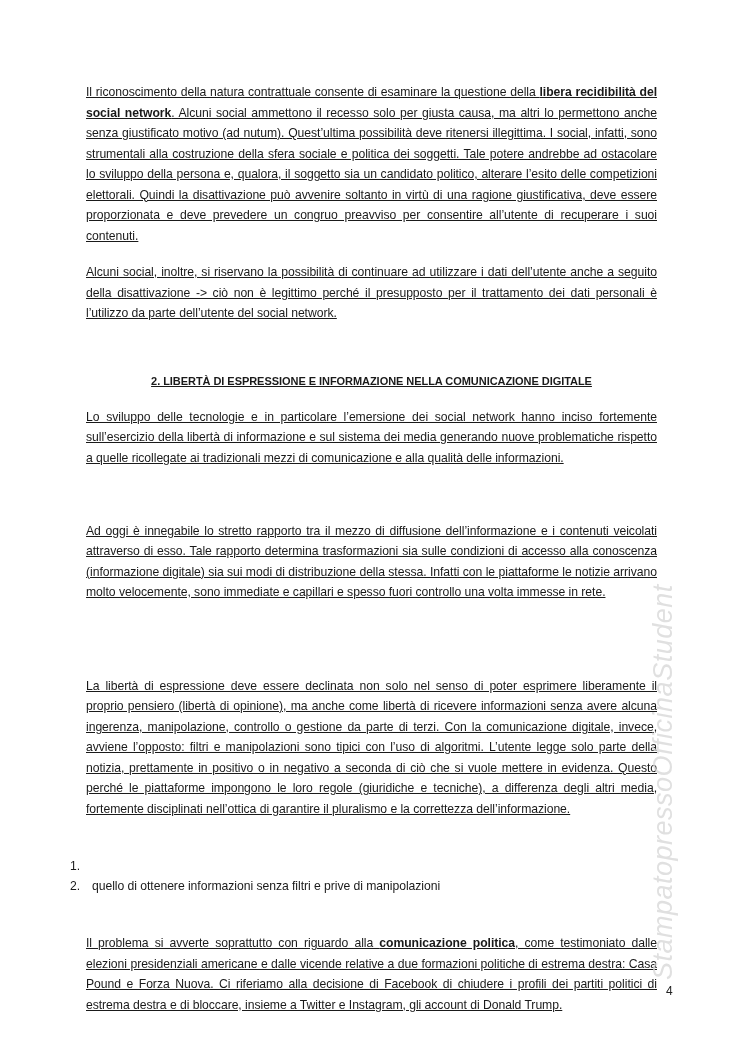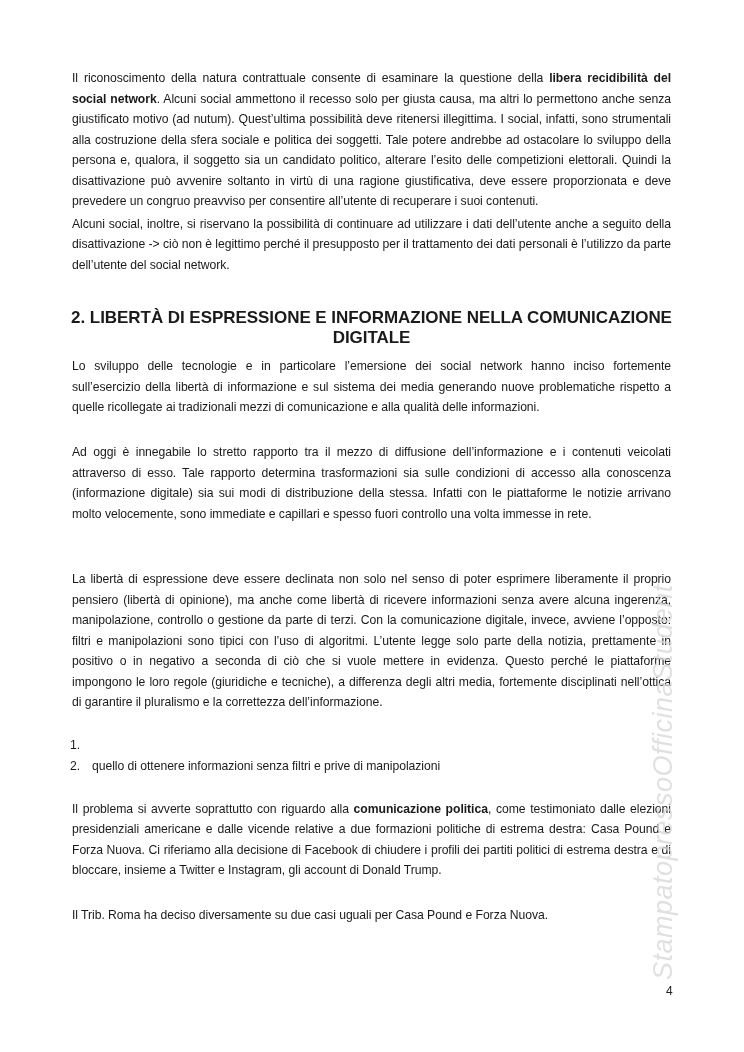--- a/index.html
+++ b/index.html
@@ -7,26 +7,26 @@
   .page {
     position: absolute; left: 0; top: 0; width: 744px; height: 1052px;
     background: #ffffff; color: #1a1a1a;
     font-family: "Liberation Sans", "DejaVu Sans", sans-serif;
   }
   .content {
     position: absolute; left: 70px; top: 66px; width: 603px;
     font-size: 12.2px; line-height: 20.5px;
     letter-spacing: -0.05px;
   }
-  p { margin: 2px; text-align: justify; }
+  p { margin: 16px; text-align: justify; text-decoration: underline; }
   .gap { height: 20.5px; }
   .gap-lg { height: 31px; }
   .heading {
-    text-align: center; font-weight: bold; font-size: 17px;
-    margin: 0 0 8px 0; line-height: 20px;
+    text-align: center; font-weight: bold; font-size: 11px;
+    margin: 0 0 8px 0; line-height: 20px; text-decoration: underline;
   }
   b { font-weight: bold; }
   ol.profiles { list-style: none; margin: 0; padding: 0; }
   ol.profiles li { display: flex; }
   ol.profiles .num { width: 22px; flex: none; }
   .watermark {
     position: absolute; left: 628px; top: 460px; width: 40px; height: 520px;
     pointer-events: none;
   }
   .watermark span {

